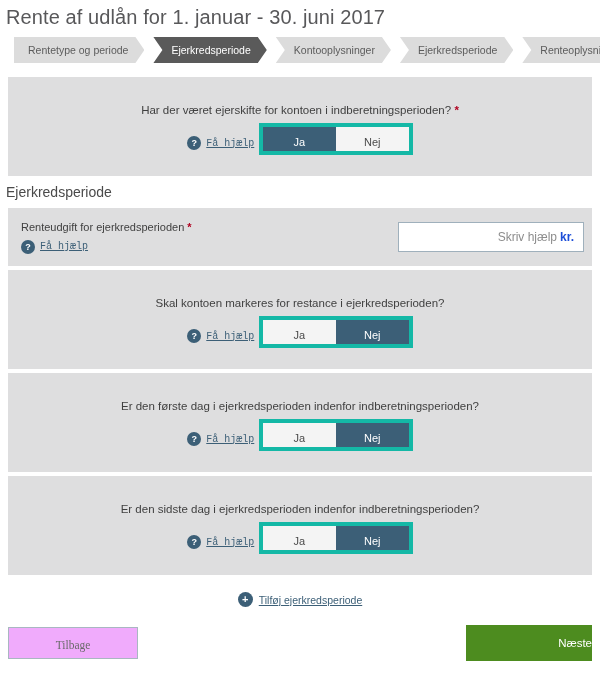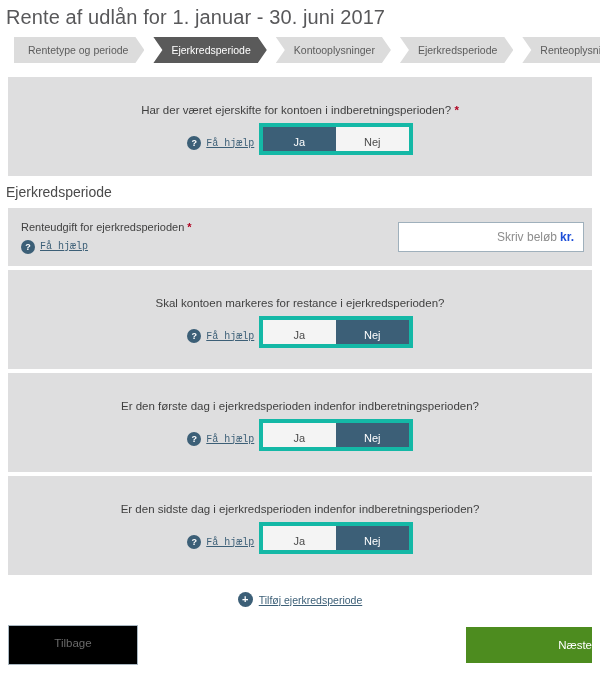--- a/index.html
+++ b/index.html
@@ -211,24 +211,25 @@
     align-items: center;
     padding: 18px 8px 0 8px;
   }
   .btn {
     font-size: 11.5px;
     text-align: center;
     cursor: pointer;
     box-sizing: border-box;
   }
   .btn-back {
-    width: 130px; height: 40px; line-height: 34px;
-    background: #000000;
+    width: 130px; height: 32px; line-height: 34px;
+    background: #f0abfc;
     border: 1px solid #a9b7c1;
     color: #6a6a6a;
+    font-family: Liberation Serif, serif;
   }
   .btn-next {
     width: 126px; height: 36px; line-height: 36px;
     background: #4d8c1f;
     border: none;
     color: #ffffff;
     text-align: right;
   }
 </style>
 </head>
@@ -280,21 +281,21 @@
       <div>
         <span>Renteudgift for ejerkredsperioden</span>
         <span class="req">*</span>
       </div>
       <div class="help">
         <span class="help-icon">?</span>
         <span class="help-link">Få hjælp</span>
       </div>
     </div>
     <div class="amount-input">
-      <span class="ph">Skriv beløb</span>
+      <span class="ph">Skriv hjælp</span>
       <span class="unit">kr.</span>
     </div>
   </div>
 
   <div class="panel-gap"></div>
 
   <div class="panel q">
     <p class="q-text">
       <span>Skal kontoen markeres for restance i ejerkredsperioden?</span>
     </p>

